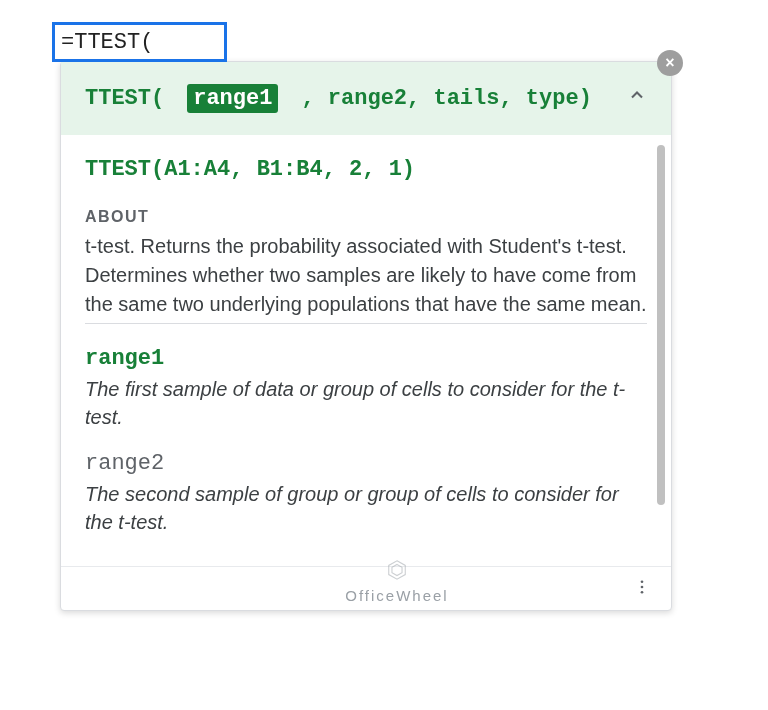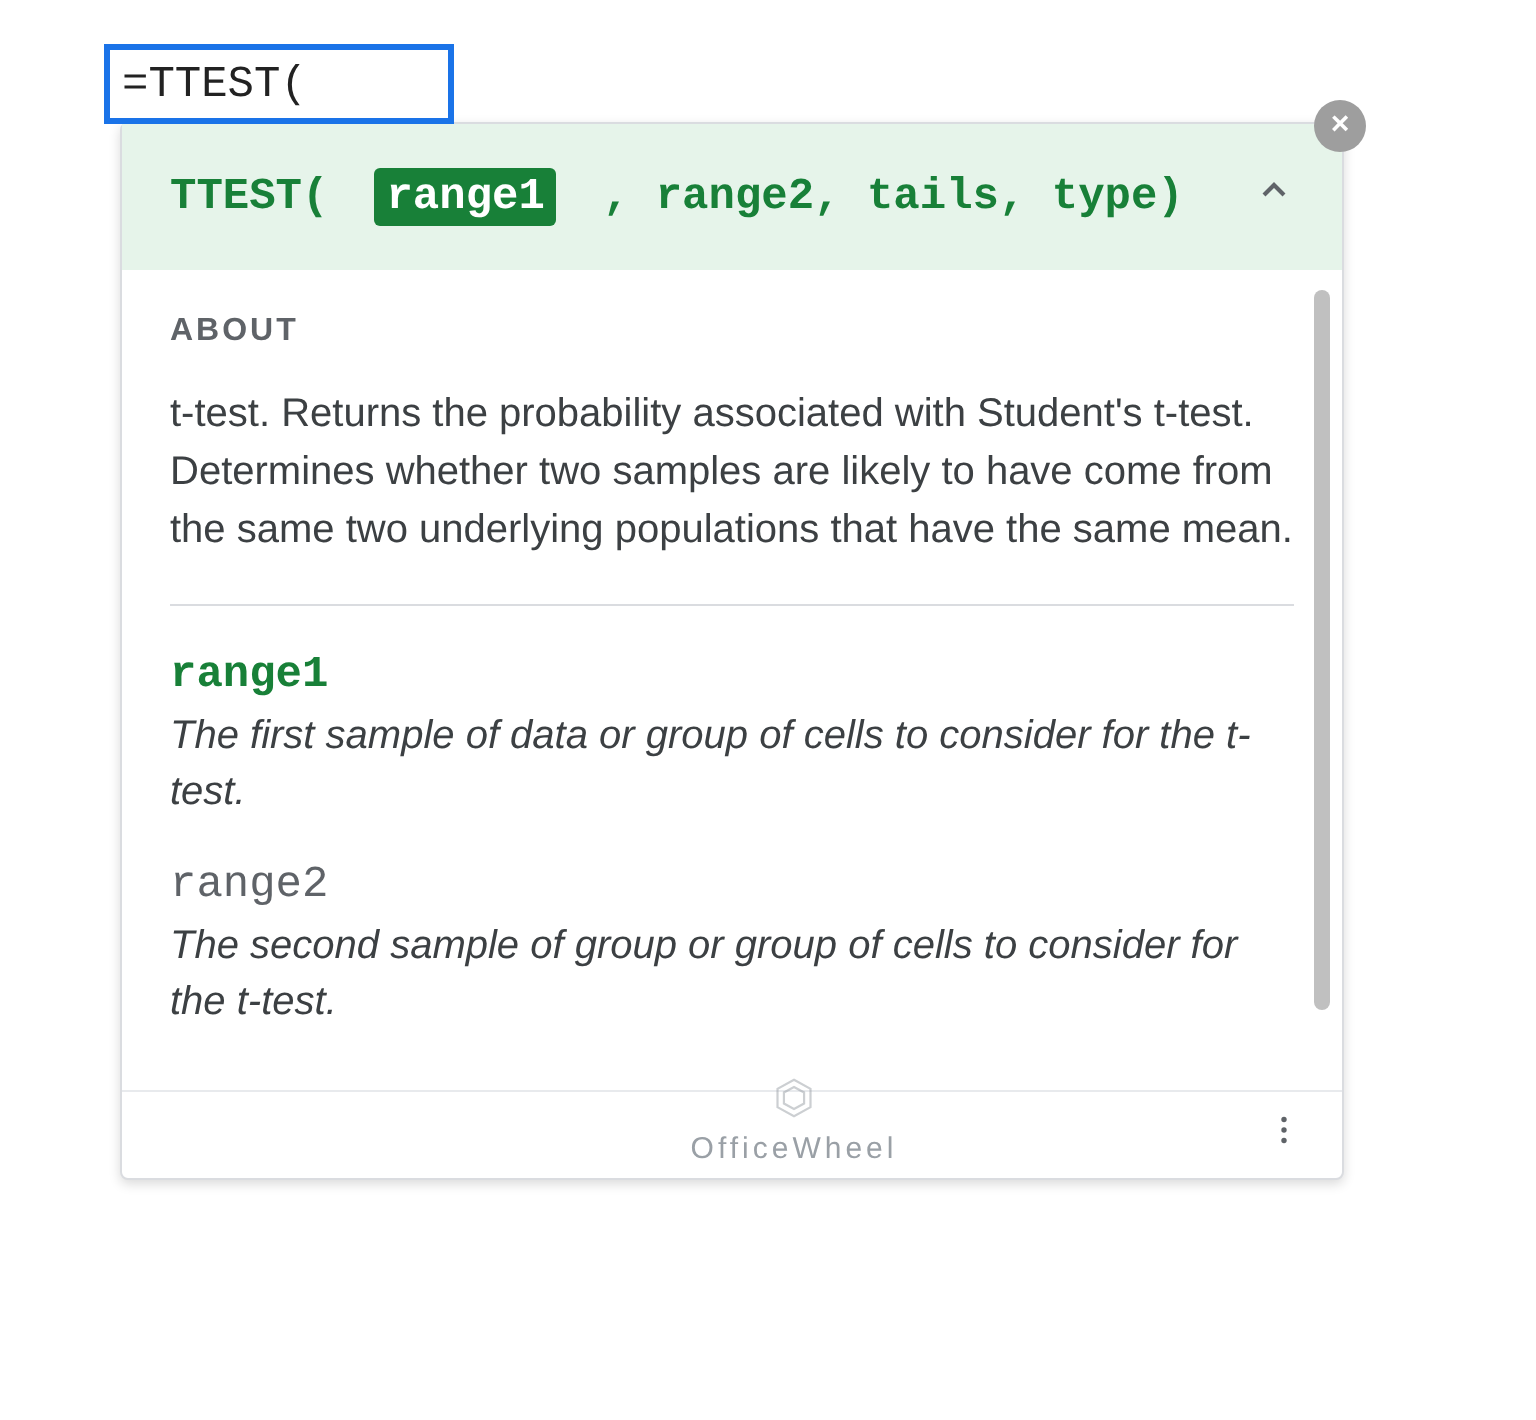--- a/index.html
+++ b/index.html
@@ -93,27 +93,27 @@
       font-size: 22px;
       color: #188038;
       font-weight: 700;
       margin-bottom: 26px;
     }
     .section-label {
       font-size: 16px;
       letter-spacing: 1.5px;
       color: #5f6368;
       font-weight: 600;
-      margin-bottom: 18px;
+      margin-bottom: 6px;
     }
     .about-text {
       font-size: 20px;
       color: #3c4043;
       line-height: 1.45;
-      margin-bottom: 22px;
+      margin-bottom: 4px;
     }
     .divider {
       border: none;
       border-top: 1px solid #dadce0;
       margin: 0 0 22px 0;
     }
     .param-name {
       font-family: 'Consolas', 'Monaco', 'Courier New', monospace;
       font-size: 22px;
       font-weight: 700;
@@ -185,20 +185,21 @@
     <div class="collapse-caret">
       <svg viewBox="0 0 24 24" fill="none" stroke="currentColor" stroke-width="2.5">
         <polyline points="6 15 12 9 18 15"></polyline>
       </svg>
     </div>
   </div>
 
   <div class="content-body">
     <div class="scrollbar-fake"></div>
 
+    <div class="example">TTEST(A1:A4, B1:B4, 2, 1)</div>
 
     <div class="section-label">ABOUT</div>
     <div class="about-text">t-test. Returns the probability associated with Student's t-test. Determines whether two samples are likely to have come from the same two underlying populations that have the same mean.</div>
 
     <hr class="divider">
 
     <div>
       <div class="param-name">range1</div>
       <div class="param-desc">The first sample of data or group of cells to consider for the t-test.</div>
     </div>

